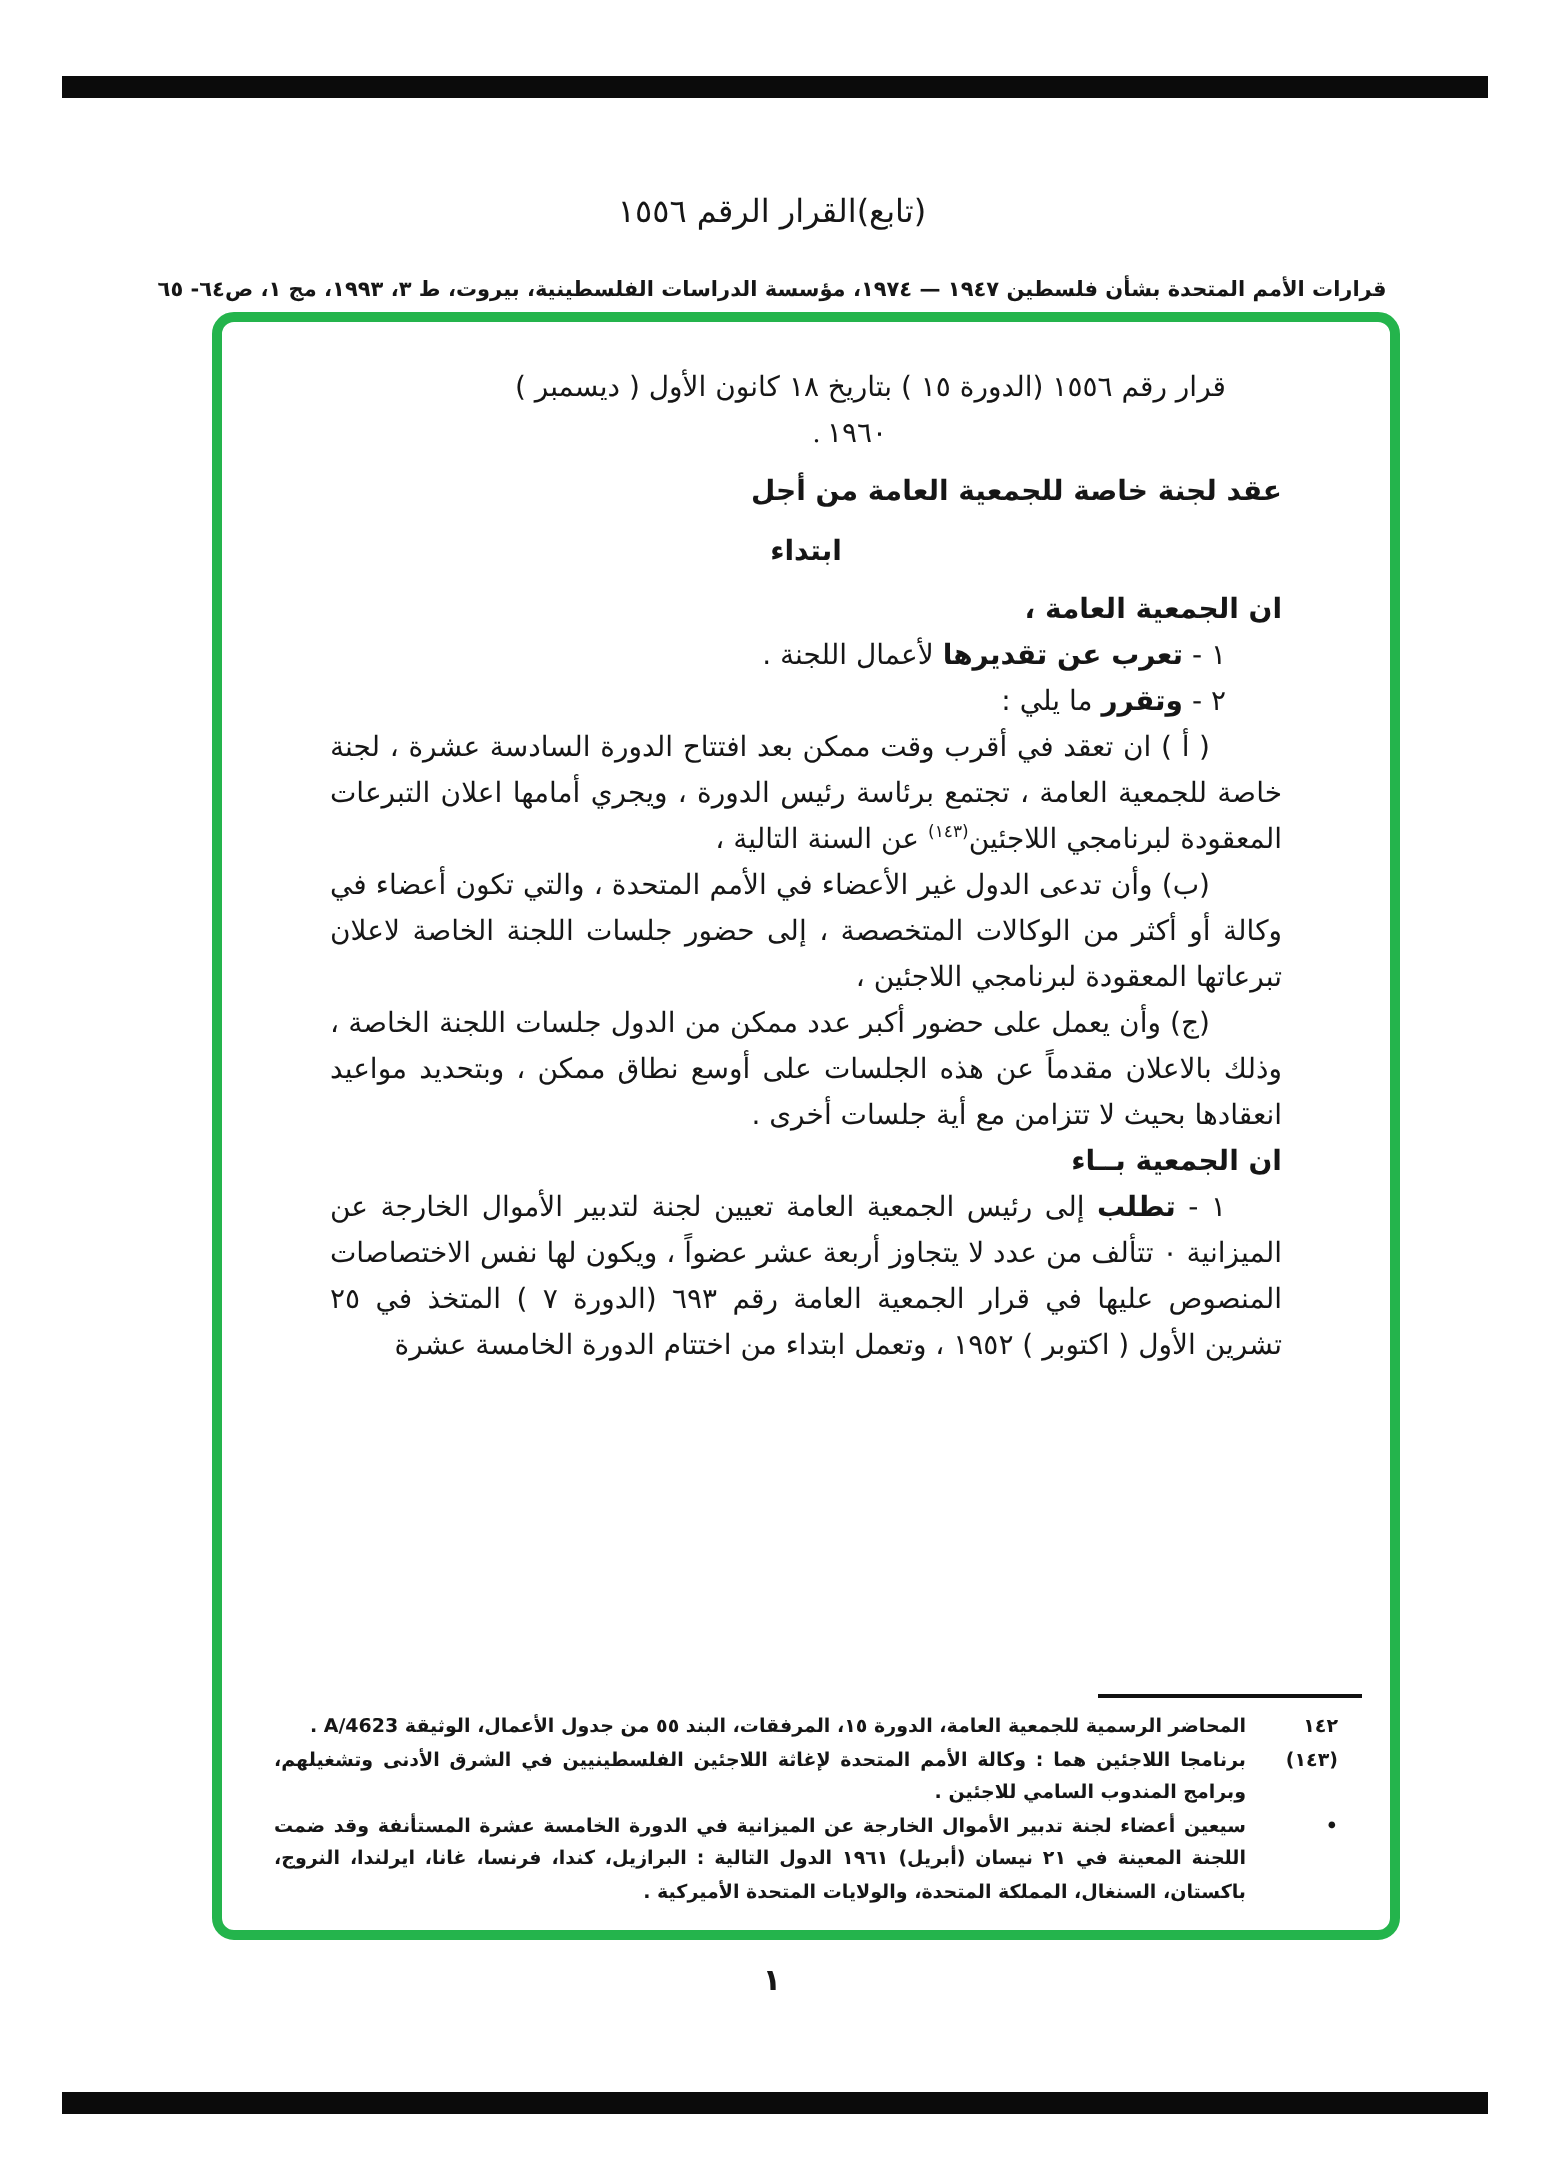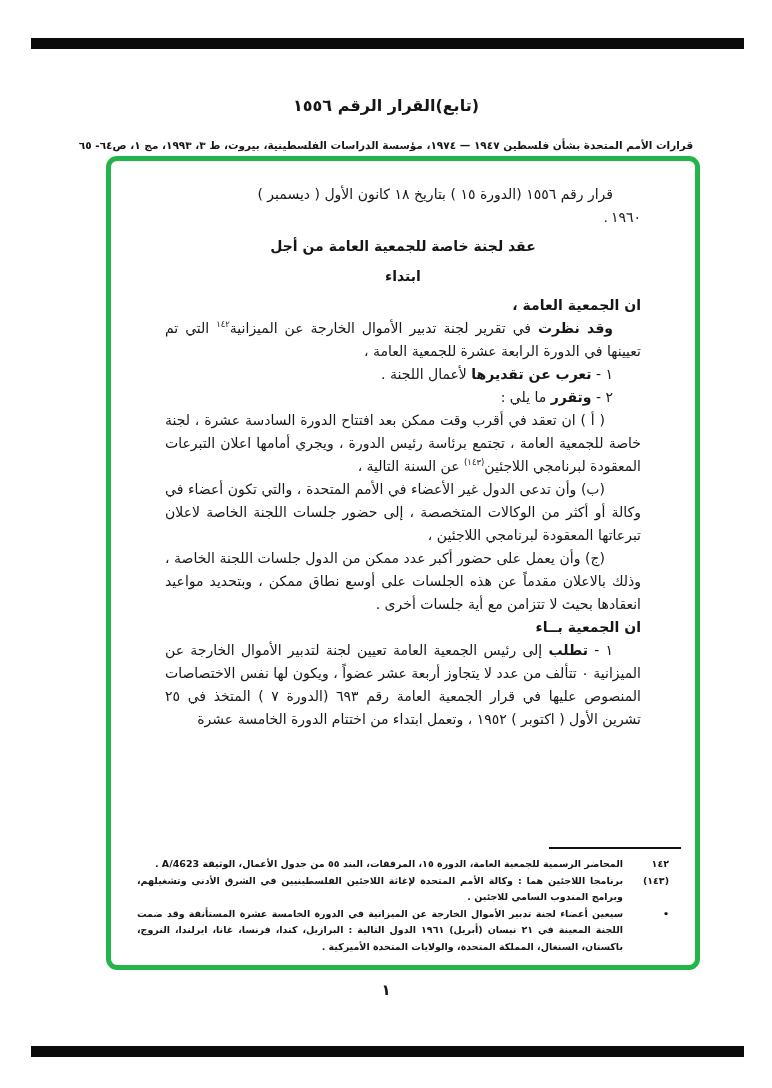--- a/index.html
+++ b/index.html
@@ -7,40 +7,40 @@
     width:772px; height:1088px; position:relative;
     background:#ffffff; overflow:hidden;
     font-family:"DejaVu Sans", sans-serif;
     color:#161616;
   }
   .scan-bar { position:absolute; left:31px; width:713px; height:11px; background:#0b0b0b; }
   .scan-bar.top { top:38px; }
   .scan-bar.bottom { top:1046px; }
 
   .page-header { position:absolute; top:96px; left:0; right:0; text-align:center; direction:rtl; }
-  .page-header .title { font-size:16px; font-weight:bold; letter-spacing:.2px; }
+  .page-header .title { font-size:16px; font-weight:normal; letter-spacing:.2px; }
   .page-header .source { font-size:10.5px; font-weight:bold; margin-top:24px; white-space:nowrap; }
 
   .doc-box {
     position:absolute; left:106px; top:156px; width:594px; height:814px;
     box-sizing:border-box; border:5px solid #24b44c; border-radius:11px;
     padding:22px 20px 10px 20px; background:#fff;
     display:flex; flex-direction:column;
   }
   .doc-main {
     direction:rtl; text-align:justify;
     margin:0 34px; flex:1; overflow:hidden;
     font-size:14px; line-height:23px;
   }
   .doc-main p { margin:0; }
   p.indent { text-indent:28px; }
   p.indent-deep { text-indent:36px; }
   .bold { font-weight:bold; }
-  .intro-tail { text-align:right; margin:0 0 0 0; padding-left:44px;font-family:Liberation Serif, serif; }
-  .doc-title { font-weight:bold; text-align:center; margin:6px 0 4px !important; }
+  .intro-tail { text-align:center; margin:0 0 0 0; padding-left:44px;font-family:Liberation Serif, serif; }
+  .doc-title { font-weight:bold; text-align:right; margin:6px 0 4px !important; }
   .section-marker { font-weight:bold; text-align:center; margin:7px 0 6px !important; }
   .sup { font-size:8.5px; vertical-align:super; line-height:0; }
 
   .footnote-area { direction:rtl; margin:0 6px; flex-shrink:0; font-size:9.5px; font-weight:bold; line-height:16.5px; }
   .fn-rule { width:132px; border-top:2px solid #111; margin-right:-12px; margin-bottom:7px; }
   .fn-row { display:flex; }
   .fn-marker { width:46px; flex-shrink:0; }
   .fn-text { flex:1; text-align:justify; }
 
   .page-number { position:absolute; top:981px; left:0; right:0; text-align:center; font-size:15px; font-weight:bold; }
@@ -60,21 +60,20 @@
 
     <p class="indent">قرار رقم ١٥٥٦ (الدورة ١٥ ) بتاريخ ١٨ كانون الأول ( ديسمبر )</p>
     <p class="intro-tail">١٩٦٠ .</p>
 
     <p class="doc-title">عقد لجنة خاصة للجمعية العامة من أجل</p>
 
     <p class="section-marker">ابتداء</p>
 
     <p class="bold">ان الجمعية العامة ،</p>
 
-    <p class="indent"><span class="bold">وقد نظرت</span><span> في تقرير لجنة تدبير الأموال الخارجة عن الميزانية</span><span class="sup">١٤٢</span><span> التي تم تعيينها في الدورة الرابعة عشرة للجمعية العامة ،</span></p>
 
     <p class="indent"><span>١ - </span><span class="bold">تعرب عن تقديرها</span><span> لأعمال اللجنة .</span></p>
 
     <p class="indent"><span>٢ - </span><span class="bold">وتقرر</span><span> ما يلي :</span></p>
 
     <p class="indent-deep"><span>( أ )  </span><span>ان تعقد في أقرب وقت ممكن بعد افتتاح الدورة السادسة عشرة ، لجنة خاصة للجمعية العامة ، تجتمع برئاسة رئيس الدورة ، ويجري أمامها اعلان التبرعات المعقودة لبرنامجي اللاجئين</span><span class="sup">(١٤٣)</span><span> عن السنة التالية ،</span></p>
 
     <p class="indent-deep"><span>(ب)  </span><span>وأن تدعى الدول غير الأعضاء في الأمم المتحدة ، والتي تكون أعضاء في وكالة أو أكثر من الوكالات المتخصصة ، إلى حضور جلسات اللجنة الخاصة لاعلان تبرعاتها المعقودة لبرنامجي اللاجئين ،</span></p>
 
     <p class="indent-deep"><span>(ج)  </span><span>وأن يعمل على حضور أكبر عدد ممكن من الدول جلسات اللجنة الخاصة ، وذلك بالاعلان مقدماً عن هذه الجلسات على أوسع نطاق ممكن ، وبتحديد مواعيد انعقادها بحيث لا تتزامن مع أية جلسات أخرى .</span></p>

